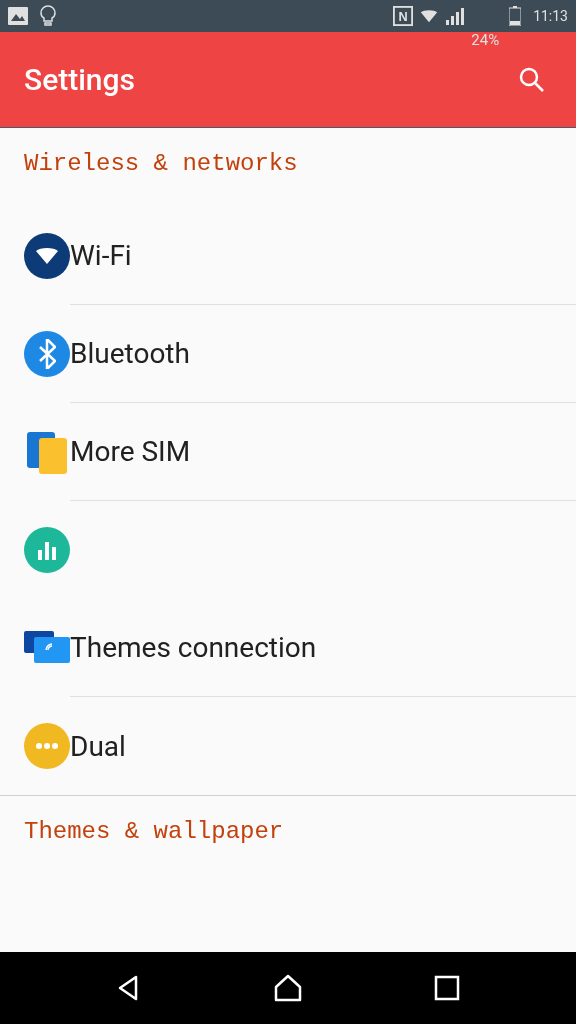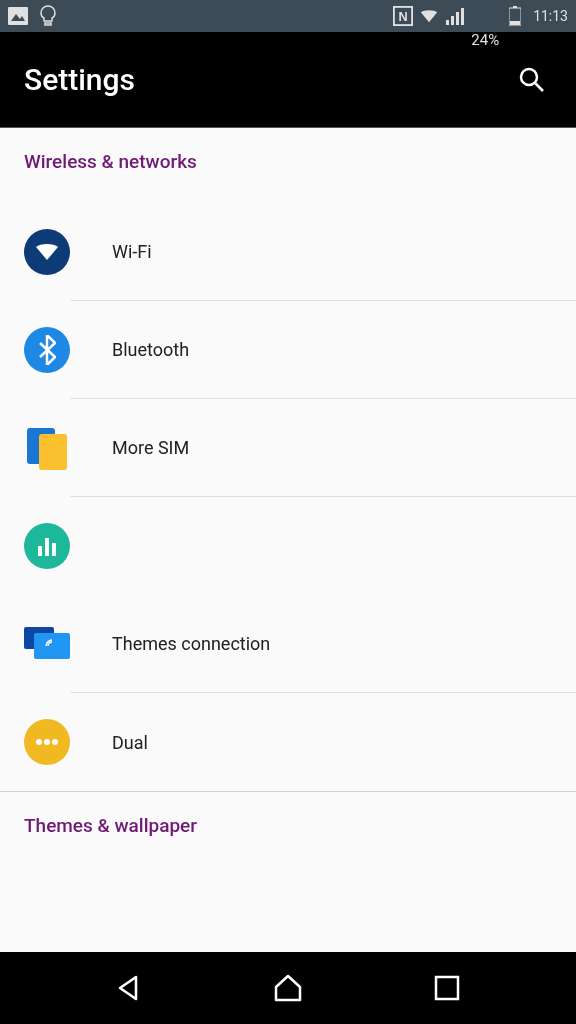--- a/index.html
+++ b/index.html
@@ -45,21 +45,21 @@
     .battery-text {
       font-size: 15px;
       margin-top: 48px;
     }
     .time-text {
       font-size: 14px;
       margin-left: 2px;
     }
     .app-bar {
       height: 96px;
-      background: #000000;
+      background: #ef4444;
       display: flex;
       align-items: center;
       padding: 0 24px;
       color: #fff;
       border-bottom: 1px solid #4a5a68;
     }
     .app-title {
       font-size: 30px;
       font-weight: 500;
     }
@@ -71,24 +71,25 @@
       align-items: center;
       justify-content: center;
       cursor: pointer;
     }
     .content {
       background: #fafafa;
       height: calc(1024px - 32px - 96px - 72px);
       overflow-y: auto;
     }
     .section-header {
-      font-size: 19px;
+      font-size: 24px;
       font-weight: 500;
-      color: #701a75;
+      color: #c2410c;
       padding: 22px 24px 16px;
+      font-family: Liberation Mono, monospace;
     }
     .settings-item {
       display: flex;
       align-items: center;
       padding: 0 0 0 24px;
       height: 98px;
       cursor: pointer;
     }
     .item-icon {
       width: 46px;
@@ -101,23 +102,22 @@
     }
     .item-icon-square {
       width: 46px;
       height: 46px;
       display: flex;
       align-items: center;
       justify-content: center;
       flex-shrink: 0;
     }
     .item-label {
-      font-size: 18px;
+      font-size: 28px;
       color: #212121;
-      margin-left: 42px;
       text-align: center;
     }
     .item-content {
       flex: 1;
       height: 100%;
       display: flex;
       align-items: center;
       border-bottom: 1px solid #e0e0e0;
       margin-left: 0;
     }

